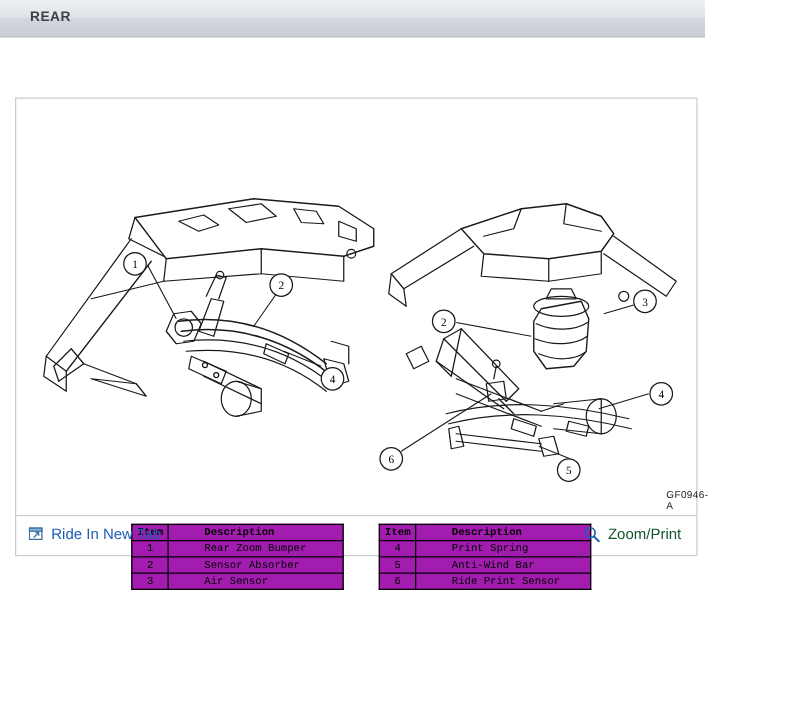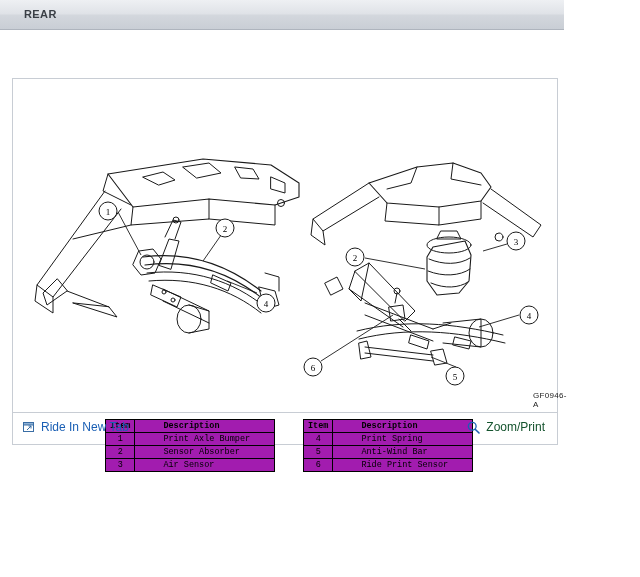--- a/index.html
+++ b/index.html
@@ -276,21 +276,21 @@
     <table class="legend" id="legend-left">
       <thead>
         <tr>
           <th class="col-item">Item</th>
           <th class="col-desc">Description</th>
         </tr>
       </thead>
       <tbody>
         <tr>
           <td class="col-item">1</td>
-          <td class="col-desc">Print Axle Bumper</td>
+          <td class="col-desc">Rear Zoom Bumper</td>
         </tr>
         <tr>
           <td class="col-item">2</td>
           <td class="col-desc">Sensor Absorber</td>
         </tr>
         <tr>
           <td class="col-item">3</td>
           <td class="col-desc">Air Sensor</td>
         </tr>
       </tbody>

